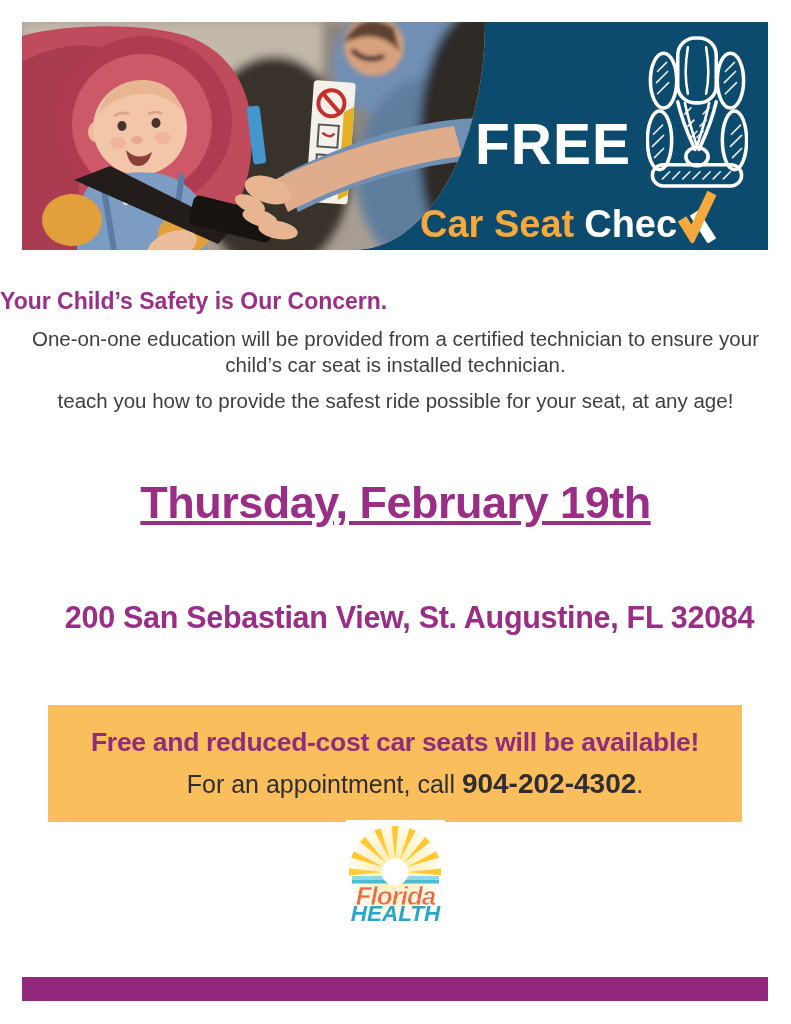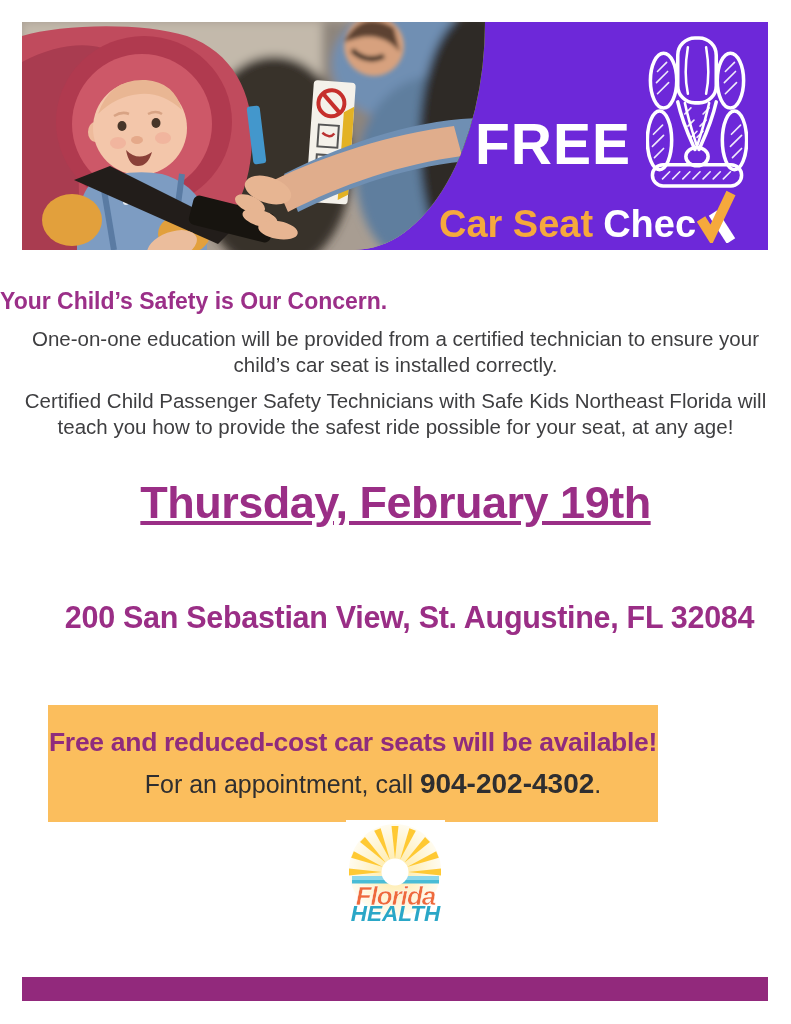--- a/index.html
+++ b/index.html
@@ -4,32 +4,32 @@
 <style>
   html,body { margin:0; padding:0; background:#ffffff; }
   .page {
     position:relative; width:791px; height:1024px; background:#ffffff;
     font-family:"Liberation Sans", sans-serif; overflow:hidden;
     -webkit-font-smoothing:antialiased;
   }
   
   .header {
     position:absolute; left:22px; top:22px; width:746px; height:228px;
-    background:#6d28d9;
+    background:#0c4a6e;
   }
   .photo-wrap {
     position:absolute; left:0; top:0; width:463px; height:228px;
     border-bottom-right-radius:135px 235px; overflow:hidden; background:#a89d92;
   }
   .free-label {
     position:absolute; left:426px; top:94px; width:210px; text-align:center;
     color:#ffffff; font-size:57px; font-weight:bold; letter-spacing:1px; line-height:1;
   }
   .title-line {
-    position:absolute; left:398px; top:167px; width:336px; text-align:center;
+    position:absolute; left:398px; top:167px; width:336px; 
     font-size:38px; font-weight:bold; line-height:1.05; white-space:nowrap;
   }
   .title-line .t-orange { color:#F5A93C; margin-right:10px; }
   .title-line .t-white  { color:#ffffff; }
   .check-k { display:inline-block; vertical-align:-6px; margin-left:1px; }
   .seat-icon-wrap { position:absolute; left:624px; top:13px; width:102px; height:154px; }
   
   .safety-heading {
     position:absolute; left:0; right:0; top:288px; text-align:left;
     color:#9B2F88; font-size:23px; font-weight:bold;
@@ -44,21 +44,21 @@
     color:#9A2E86; font-size:45px; font-weight:bold; letter-spacing:-0.5px; line-height:1;text-decoration:underline;
   }
   .event-date { top:480px; }
   .event-time { top:546px; }
   .event-address {
     position:absolute; left:0; right:0; top:602px; text-align:center;
     color:#9A2E86; font-size:30.5px; font-weight:bold; letter-spacing:-0.3px; line-height:1;padding-left:28px;
   }
   
   .banner {
-    position:absolute; left:48px; top:705px; width:610px; height:117px;
+    position:absolute; left:48px; top:705px; width:694px; height:117px;
     background:#FBBE5D;
   }
   .banner-headline {
     position:absolute; left:0; right:0; top:24px; text-align:center;
     color:#8F2C7D; font-size:26.5px; font-weight:bold; letter-spacing:-0.3px; line-height:1;
   }
   .banner-line2 {
     position:absolute; left:0; right:0; top:62px; text-align:center;
     color:#2E2E30; font-size:25px; line-height:34px;padding-left:40px;
   }
@@ -187,25 +187,24 @@
           <path d="M16,142 l7,-7 M26,142 l7,-7 M36,142 l7,-7 M46,142 l7,-7 M56,142 l7,-7 M66,142 l7,-7 M76,142 l7,-7"></path>
         </g>
       </svg>
     </div>
   </div>
 
   <div class="safety-heading">Your Child’s Safety is Our Concern.</div>
 
   <div class="para para1">
     <div>One-on-one education will be provided from a certified technician to ensure your</div>
-    <div>child’s car seat is installed correctly.</div>
+    <div>child’s car seat is installed technician.</div>
   </div>
 
   <div class="para para2">
-    <div>Certified Child Passenger Safety Technicians with Safe Kids Northeast Florida will</div>
     <div>teach you how to provide the safest ride possible for your seat, at any age!</div>
   </div>
 
   <div class="event-date">Thursday, February 19th</div>
   <div class="event-address">200 San Sebastian View, St. Augustine, FL 32084</div>
 
   <div class="banner">
     <div class="banner-headline">Free and reduced-cost car seats will be available!</div>
     <div class="banner-line2"><span>For an appointment, call </span><span class="phone">904-202-4302</span><span>.</span></div>
   </div>

